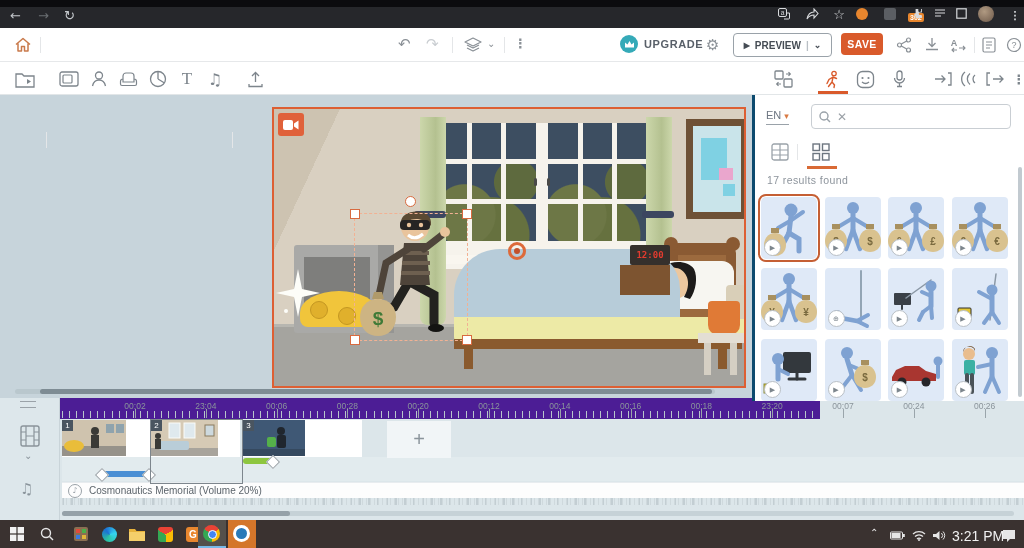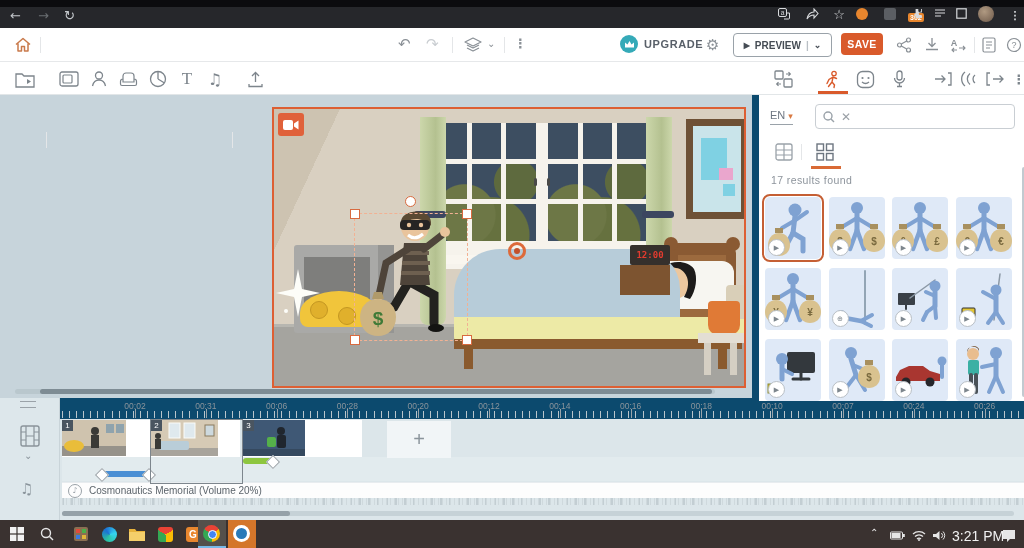--- a/index.html
+++ b/index.html
@@ -39,39 +39,39 @@
   .tieback{position:absolute;top:102px;width:32px;height:7px;background:#3c4660;border-radius:3px;}
   #pic-frame{position:absolute;left:412px;top:10px;width:62px;height:100px;background:#c9e4ea;border:7px solid #6e5136;box-sizing:border-box;}
   #sel-box{position:absolute;left:80px;top:104px;width:112px;height:126px;border:1.5px dashed #f2b193;}
   .handle{position:absolute;width:8px;height:8px;background:#fff;border:1.5px solid #d86a3f;}
   #rot-handle{position:absolute;left:50px;top:-18px;width:9px;height:9px;border-radius:50%;background:#fff;border:1.5px solid #d86a3f;}
   #cam-anchor{position:absolute;left:234px;top:133px;width:12px;height:12px;border:3px solid #dd6a3a;border-radius:50%;}
   #cam-anchor:after{content:"";position:absolute;left:3px;top:3px;width:6px;height:6px;border-radius:50%;background:#c2512b;}
   #cam-badge{position:absolute;left:4px;top:4px;width:26px;height:23px;background:#e0613a;border-radius:3px;display:flex;align-items:center;justify-content:center;}
   #clock{position:absolute;left:356px;top:136px;width:40px;height:20px;background:#35302c;border-radius:2px;color:#e33b2f;font-size:9px;font-weight:bold;display:flex;align-items:center;justify-content:center;font-family:"DejaVu Sans Mono",monospace;}
   
-  #panel{position:absolute;left:752px;top:95px;width:272px;height:306px;background:#fff;border-left:7px solid #0c4a6e;box-sizing:border-box;z-index:6;}
+  #panel{position:absolute;left:752px;top:95px;width:272px;height:306px;background:#fff;border-left:3px solid #0c4a6e;box-sizing:border-box;z-index:6;}
   #lang-dd{position:absolute;left:11px;top:14px;font-size:11px;color:#6d7682;border-bottom:1px solid #9aa2a9;padding-bottom:3px;cursor:pointer;}
   #lang-dd .chev{color:#d97a43;font-size:9px;}
   #search-box{position:absolute;left:56px;top:9px;width:200px;height:25px;border:1px solid #c9ced3;border-radius:4px;display:flex;align-items:center;padding:0 7px;box-sizing:border-box;gap:6px;}
   #search-input{border:none;outline:none;flex:1;font-size:12px;color:#555b63;font-family:"Liberation Sans",sans-serif;background:transparent;min-width:0;}
   #toggle-row{position:absolute;left:0px;top:45px;width:272px;height:28px;}
   .vtoggle{position:absolute;top:3px;width:20px;height:18px;cursor:pointer;}
   #grid-underline{position:absolute;left:52px;top:26px;width:30px;height:3px;background:#d96a35;}
   #results-text{position:absolute;left:12px;top:79px;font-size:10.5px;color:#8d949c;letter-spacing:.4px;}
   .thumb{position:absolute;width:56px;height:62px;background:#dfe9f7;border-radius:4px;cursor:pointer;}
   .thumb.selected{outline:2px solid #c55f34;outline-offset:1px;border-radius:5px;}
   .badge-circle{position:absolute;left:3px;bottom:3px;width:15px;height:15px;border-radius:50%;background:#fff;border:1px solid #b9bfc5;display:flex;align-items:center;justify-content:center;font-size:7px;color:#7d868d;}
   #panel-scrollbar{position:absolute;left:263px;top:72px;width:4px;height:230px;background:#c2cad0;border-radius:2px;}
   
   #cv-scroll-track{position:absolute;left:15px;top:389px;width:700px;height:5px;background:#b9c7cd;border-radius:3px;}
   #cv-scroll-thumb{position:absolute;left:25px;top:0;width:672px;height:5px;background:#7e8c94;border-radius:3px;}
   
   #timeline{position:absolute;left:0;top:398px;width:1024px;height:122px;background:#dce6ea;}
-  #ruler{position:absolute;left:0;top:0;width:1024px;height:21px;background:#0c4a6e;}
+  #ruler{position:absolute;left:0;top:0;width:820px;height:21px;background:#4c1d95;}
   #tickstrip{position:absolute;left:62px;top:13px;right:0;height:7px;background:repeating-linear-gradient(90deg,#b9c5cb 0 1px,transparent 1px 7.08px);}
   .tick-label{position:absolute;top:3px;width:44px;text-align:center;font-size:8.5px;color:#8a949b;}
   .tick-major{position:absolute;top:11px;width:1px;height:9px;background:#9aa5ab;}
   #left-rail{position:absolute;left:0;top:0;width:60px;height:122px;background:#dde7eb;border-right:1px solid #c9d4d9;box-sizing:border-box;}
   #rail-handle{position:absolute;left:20px;top:3px;width:16px;height:5px;border-top:1.5px solid #9aa2a8;border-bottom:1.5px solid #9aa2a8;}
   .rail-icon{position:absolute;color:#8a949b;}
   .scene-block{position:absolute;top:22px;height:37px;background:#fff;}
   .scene-thumb{position:absolute;left:0;top:0;}
   .scene-num{position:absolute;left:0;top:0;width:11px;height:11px;background:#4a5560;color:#fff;font-size:8px;display:flex;align-items:center;justify-content:center;}
   #sel-outline{position:absolute;left:150px;top:21px;width:91px;height:63px;border:1px solid #7d868d;z-index:3;}
@@ -620,37 +620,37 @@
         </div>
       </div>
     <div id="panel-scrollbar"></div>
   </div>
 
   <div id="timeline">
     <div id="ruler">
         <div id="tickstrip"></div>
         <div class="tick-label" style="left: 113px;">00:02</div>
         <div class="tick-major" style="left: 135px;"></div>
-        <div class="tick-label" style="left: 183.8px;">00:31</div>
+        <div class="tick-label" style="left: 183.8px;">23:04</div>
         <div class="tick-major" style="left: 205.8px;"></div>
         <div class="tick-label" style="left: 254.6px;">00:06</div>
         <div class="tick-major" style="left: 276.6px;"></div>
         <div class="tick-label" style="left: 325.4px;">00:28</div>
         <div class="tick-major" style="left: 347.4px;"></div>
         <div class="tick-label" style="left: 396.2px;">00:20</div>
         <div class="tick-major" style="left: 418.2px;"></div>
         <div class="tick-label" style="left: 467px;">00:12</div>
         <div class="tick-major" style="left: 489px;"></div>
         <div class="tick-label" style="left: 537.8px;">00:14</div>
         <div class="tick-major" style="left: 559.8px;"></div>
         <div class="tick-label" style="left: 608.6px;">00:16</div>
         <div class="tick-major" style="left: 630.6px;"></div>
         <div class="tick-label" style="left: 679.4px;">00:18</div>
         <div class="tick-major" style="left: 701.4px;"></div>
-        <div class="tick-label" style="left: 750.2px;">00:10</div>
+        <div class="tick-label" style="left: 750.2px;">23:20</div>
         <div class="tick-major" style="left: 772.2px;"></div>
         <div class="tick-label" style="left: 821px;">00:07</div>
         <div class="tick-major" style="left: 843px;"></div>
         <div class="tick-label" style="left: 891.8px;">00:24</div>
         <div class="tick-major" style="left: 913.8px;"></div>
         <div class="tick-label" style="left: 962.6px;">00:26</div>
         <div class="tick-major" style="left: 984.6px;"></div>
       </div>
     <div id="scene-strip">
         <div class="scene-block" style="left: 62px; width: 88px;">

